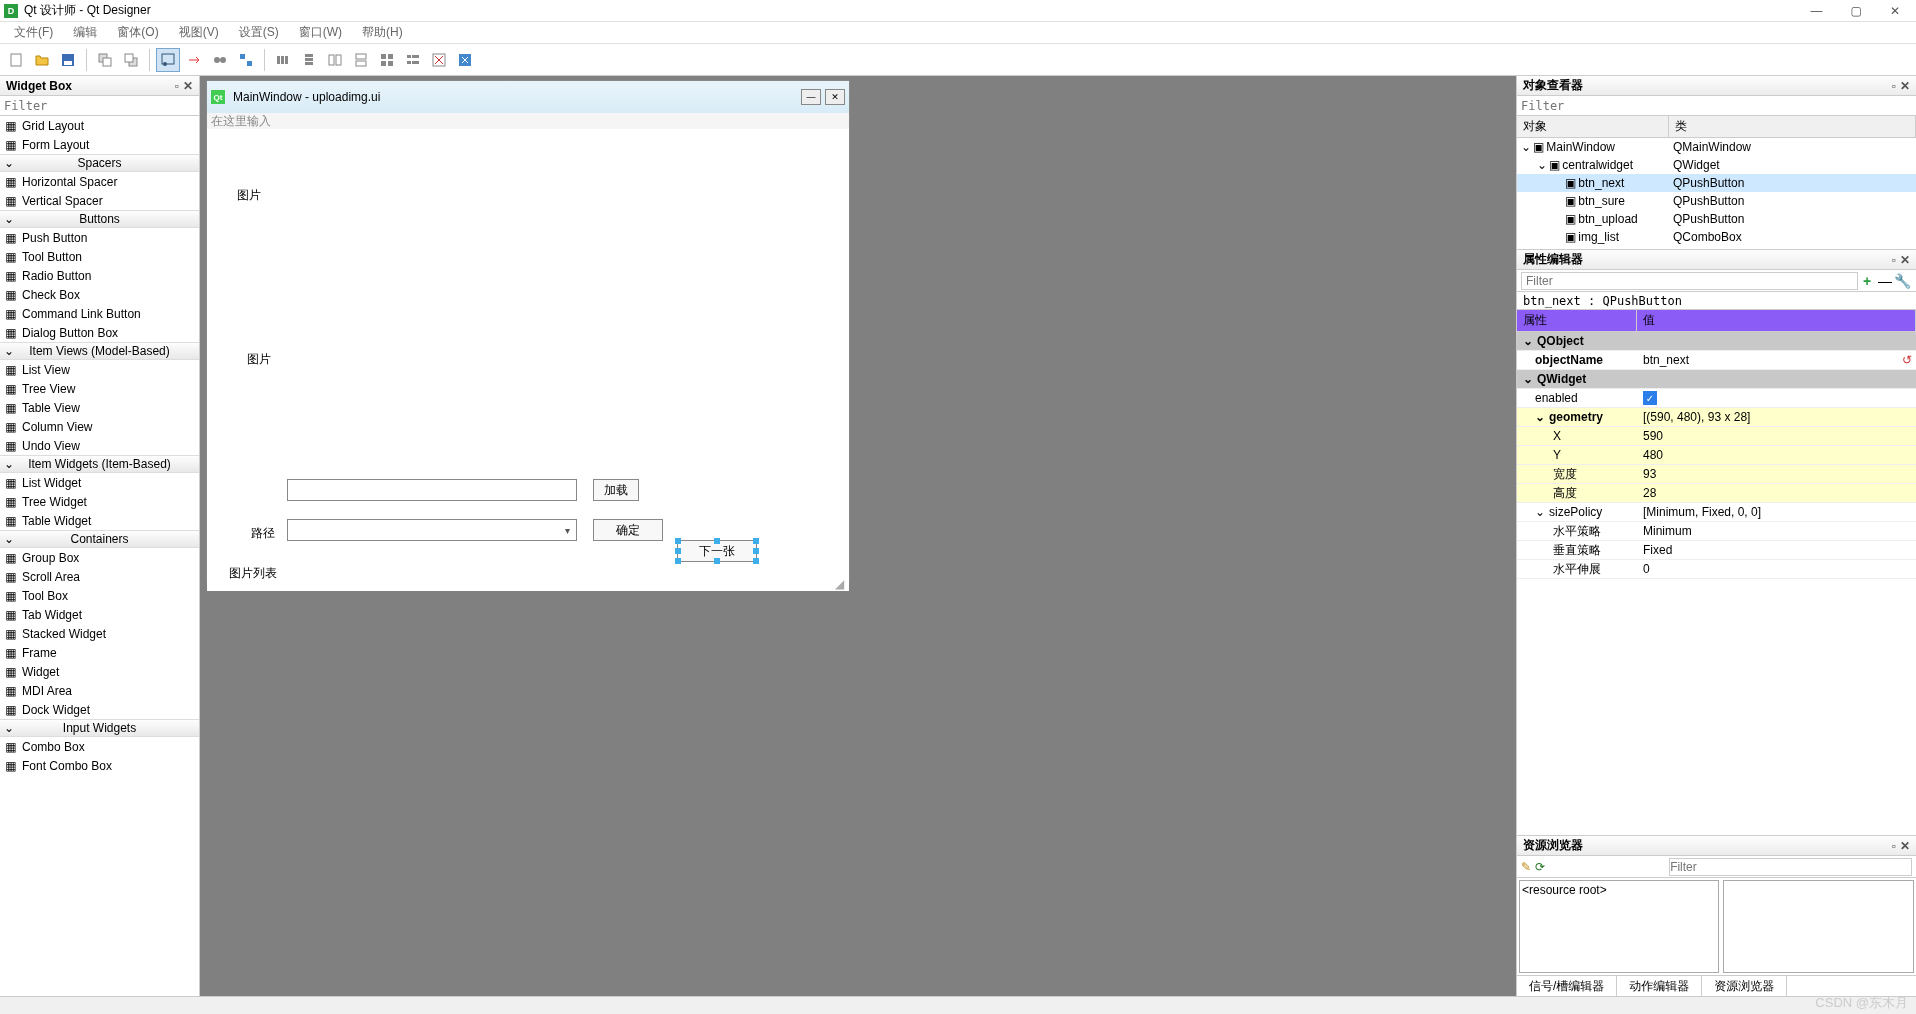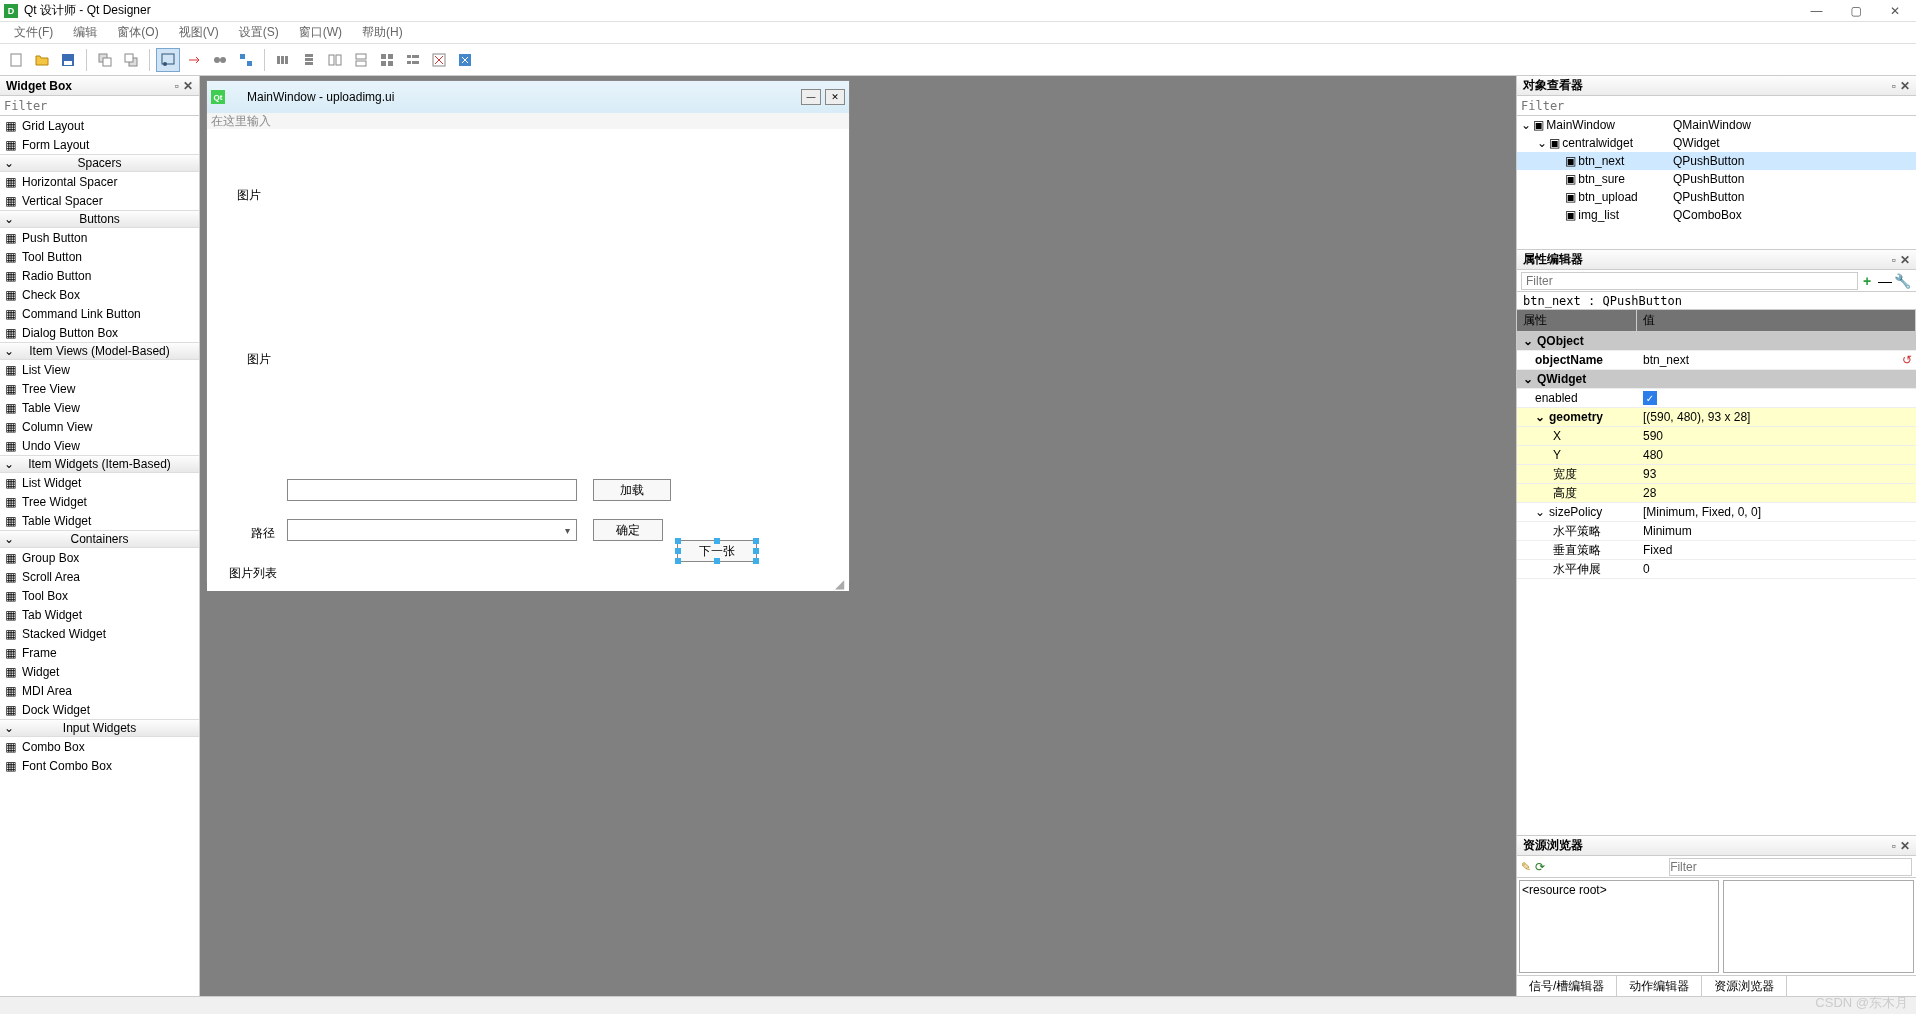--- a/index.html
+++ b/index.html
@@ -19,21 +19,21 @@
 .filter-row { height:20px; border-bottom:1px solid #ccc;}
 .filter-row input { width:100%; height:100%; border:none; padding:0 4px; font-family:monospace; color:#888; outline:none;}
 .wb-body { flex:1; overflow-y:auto; overflow-x:hidden;}
 .wb-body::-webkit-scrollbar{width:16px;} .wb-body::-webkit-scrollbar-track{background:#f0f0f0;} .wb-body::-webkit-scrollbar-thumb{background:#c0c0c0;}
 .wb-cat { height:18px; background:linear-gradient(#fdfdfd,#e8e8e8); border-top:1px solid #ddd; border-bottom:1px solid #ddd; display:flex; align-items:center; justify-content:center; position:relative;}
 .wb-cat .chev { position:absolute; left:4px;}
 .wb-item { height:19px; display:flex; align-items:center; padding-left:4px; gap:4px; cursor:default;}
 .wb-item .ic { width:14px; height:14px; display:inline-flex; align-items:center; justify-content:center;}
 .center { flex:1; background:#808080; position:relative;}
 .subwin { position:absolute; left:6px; top:4px; width:644px; height:502px; background:#fff; border:1px solid #888;}
-.subwin-title { height:22px; background:linear-gradient(#e8f4fb,#d8ecf7); display:flex; align-items:center; padding:16px 4px; gap:22px;}
+.subwin-title { height:22px; background:linear-gradient(#e8f4fb,#d8ecf7); display:flex; align-items:center; padding:16px 4px; gap:8px;}
 .subwin-title .qticon{width:14px;height:14px;background:#41cd52;display:flex;align-items:center;justify-content:center;font-size:8px;color:#fff;font-weight:bold;}
 .subwin-title .swbtns{margin-left:auto;display:flex;gap:4px;}
 .subwin-title .swbtns div{width:20px;height:16px;border:1px solid #888;background:#eee;display:flex;align-items:center;justify-content:center;font-size:9px;}
 .subwin-menu { height:16px; background:#f5f5f5; padding-left:4px; color:#888; font-size:11px;}
 .canvas { position:relative; height:calc(100% - 38px); background-image:radial-gradient(#ccc 0.5px, transparent 0.5px); background-size:8px 8px; background-color:#fff;}
 .canvas .lbl { position:absolute; font-size:12px; color:#000;margin-top:42px;}
 .canvas .lineedit { position:absolute; border:1px solid #888; background:#fff; height:22px;}
 .canvas .btn { position:absolute; border:1px solid #888; background:#f8f8f8; height:22px; display:flex; align-items:center; justify-content:center;}
 .canvas .combo { position:absolute; border:1px solid #888; background:#fff; height:22px; display:flex; align-items:center;}
 .canvas .combo::after { content:"▾"; position:absolute; right:6px; color:#555; font-size:10px;}
@@ -46,21 +46,21 @@
 .oi-body { flex:1; overflow:auto;}
 .oi-row { display:flex; height:18px; align-items:center;}
 .oi-row.sel { background:#cde8ff;}
 .oi-row .c1 { width:152px; padding-left:4px; display:flex; align-items:center; gap:2px;}
 .oi-row .c2 { flex:1; padding-left:4px;}
 .prop-editor { flex:1; border-bottom:1px solid #ccc; display:flex; flex-direction:column; min-height:0;}
 .pe-toolbar { height:22px; display:flex; align-items:center; padding:0 4px; border-bottom:1px solid #ccc;}
 .pe-toolbar input { flex:1; border:1px solid #ccc; height:18px; padding:0 4px;}
 .pe-toolbar .pebtn { width:18px; text-align:center; font-size:14px;}
 .pe-objname { height:18px; padding:2px 6px; font-family:monospace; border-bottom:1px solid #ccc; background:#fff;}
-.pe-head { display:flex; background:#737373; border-bottom:1px solid #ccc;}
+.pe-head { display:flex; background:#8b5cf6; border-bottom:1px solid #ccc;}
 .pe-head div { padding:2px 6px; border-right:1px solid #ccc;}
 .pe-body { flex:1; overflow:auto;}
 .pe-row { display:flex; height:19px; align-items:center; border-bottom:1px solid #eee;}
 .pe-row.grp { background:#c8c8c8; font-weight:bold;}
 .pe-row.mod { background:#ffffcc;}
 .pe-row.bold .k { font-weight:bold;}
 .pe-row .k { width:120px; padding-left:6px; display:flex; align-items:center; gap:4px;}
 .pe-row .v { flex:1; padding-left:6px; position:relative;}
 .pe-row .chev { width:10px; display:inline-block;}
 .checkbox-on { width:14px; height:14px; background:#2b7de9; color:#fff; display:inline-flex; align-items:center; justify-content:center; font-size:10px;}
@@ -355,21 +355,21 @@
           <div>—</div>
           <div>✕</div>
         </div>
       </div>
       <div class="subwin-menu"><span>在这里输入</span></div>
       <div class="canvas">
         <div class="lbl" style="left:30px;top:16px;">图片</div>
         <div class="lbl" style="left:40px;top:180px;">图片</div>
         <div class="lbl" style="left:44px;top:354px;">路径</div>
         <div class="lineedit" style="left:80px;top:350px;width:290px;"></div>
-        <div class="btn" style="left:386px;top:350px;width:78px;">
+        <div class="btn" style="left:386px;top:350px;width:46px;">
             <span>加载</span>
           </div>
         <div class="lbl" style="left:22px;top:394px;">图片列表</div>
         <div class="combo" style="left:80px;top:390px;width:290px;"></div>
         <div class="btn" style="left:386px;top:390px;width:70px;">
             <span>确定</span>
           </div>
         <div class="btn" style="left:470px;top:390px;width:80px;margin-top:21px;">
           <span>下一张</span>
           <div class="sel-handle" style="left:-3px;top:-3px;"></div>
@@ -389,20 +389,24 @@
   <div class="right-panels">
     <div class="obj-inspector">
       <div class="panel-hdr">
           <span>对象查看器</span>
           <div class="pbtns">
             <span>▫</span>
             <span>✕</span>
           </div>
         </div>
       <div class="filter-row"><input placeholder="Filter" style=""></div>
+      <div class="oi-head">
+        <div style="width:152px;">对象</div>
+        <div style="flex:1;">类</div>
+      </div>
       <div class="oi-body" id="oi-body">
           <div class="oi-row">
             <div class="c1" style="padding-left:4px;">
               <span style="width:10px;">⌄</span>
               <span>▣</span>
               <span>MainWindow</span>
             </div>
             <div class="c2">QMainWindow</div>
           </div>
           <div class="oi-row">

